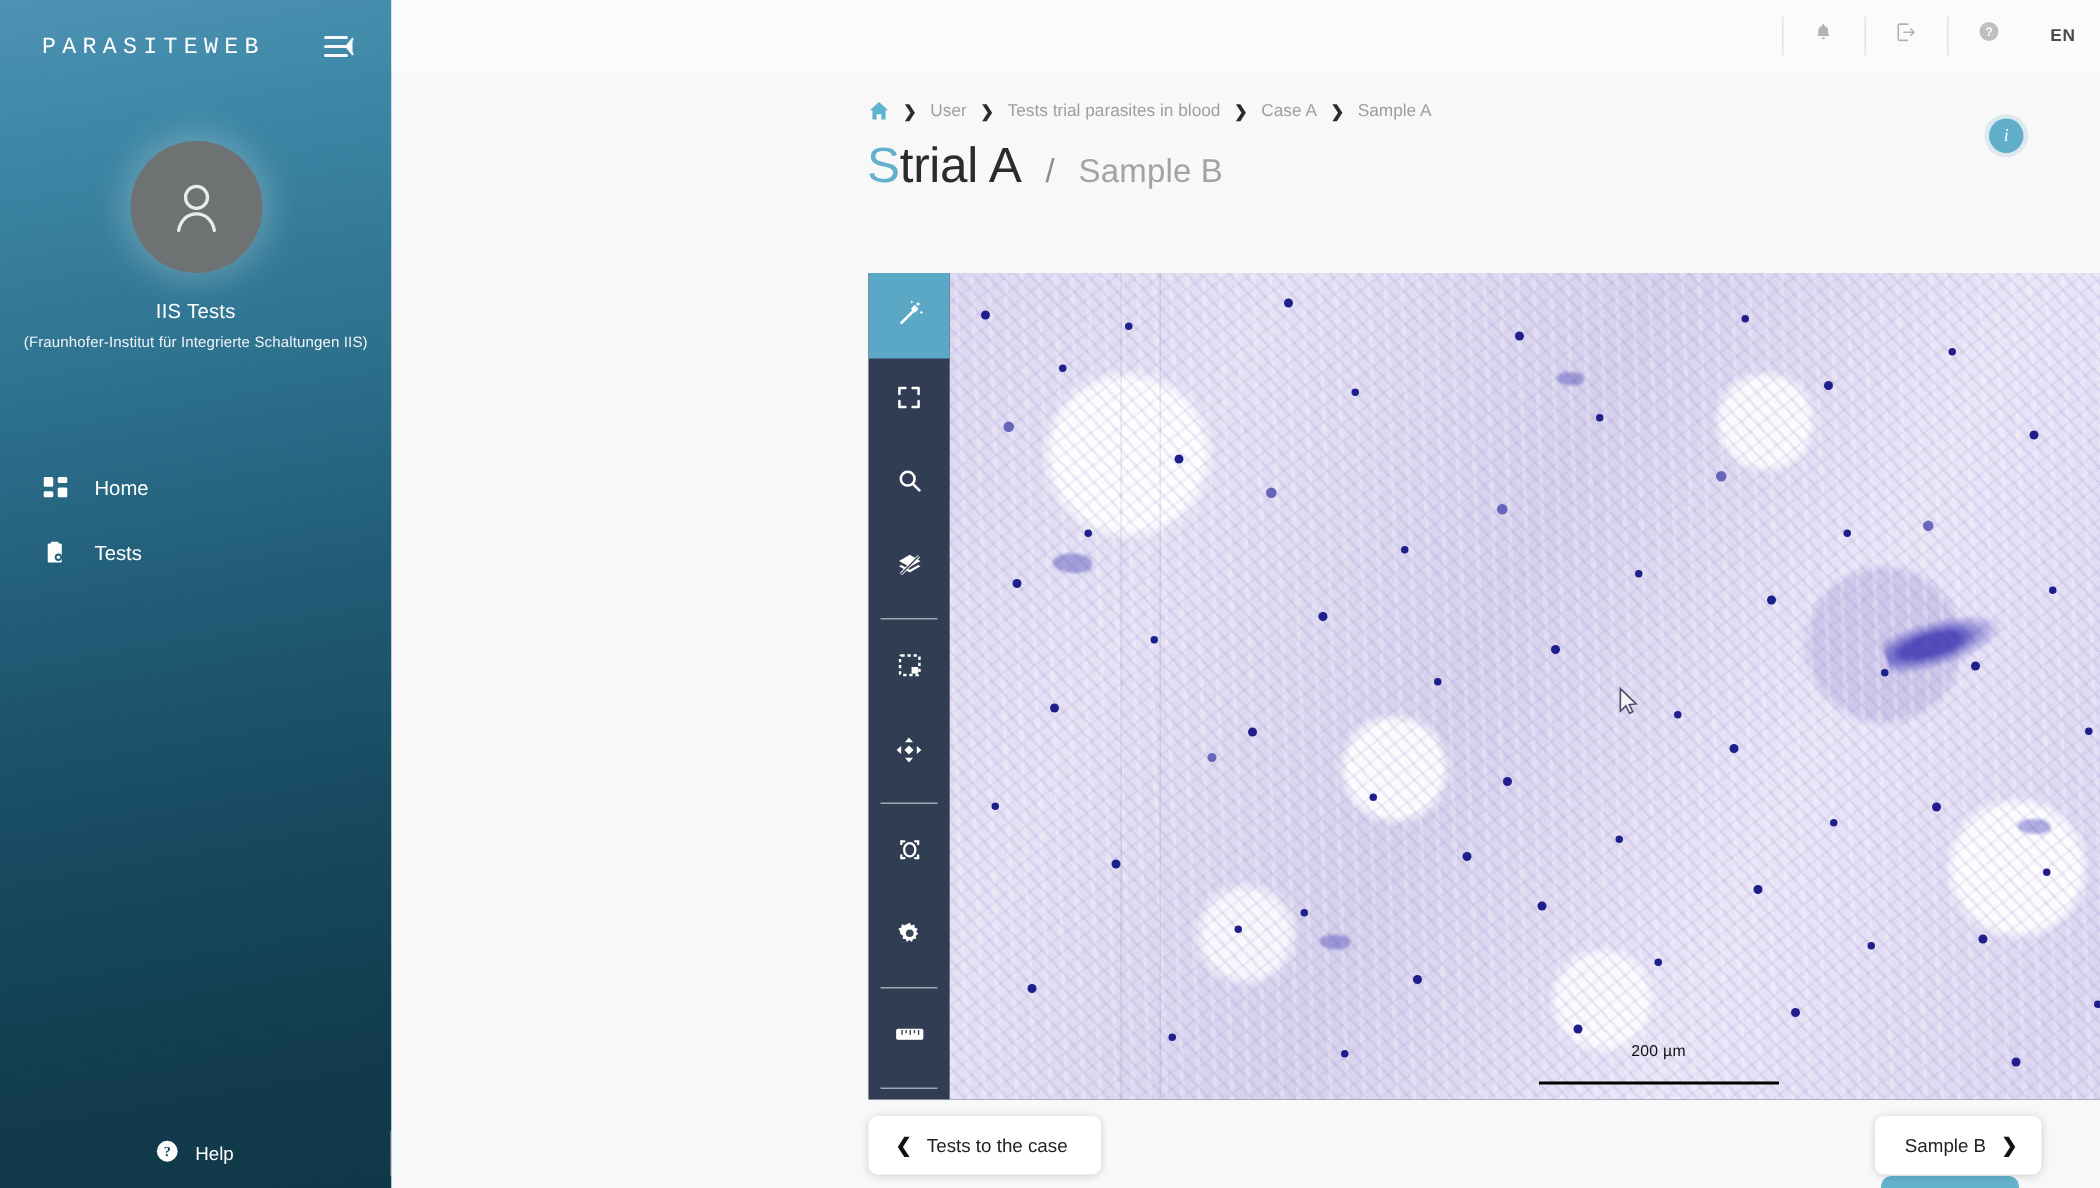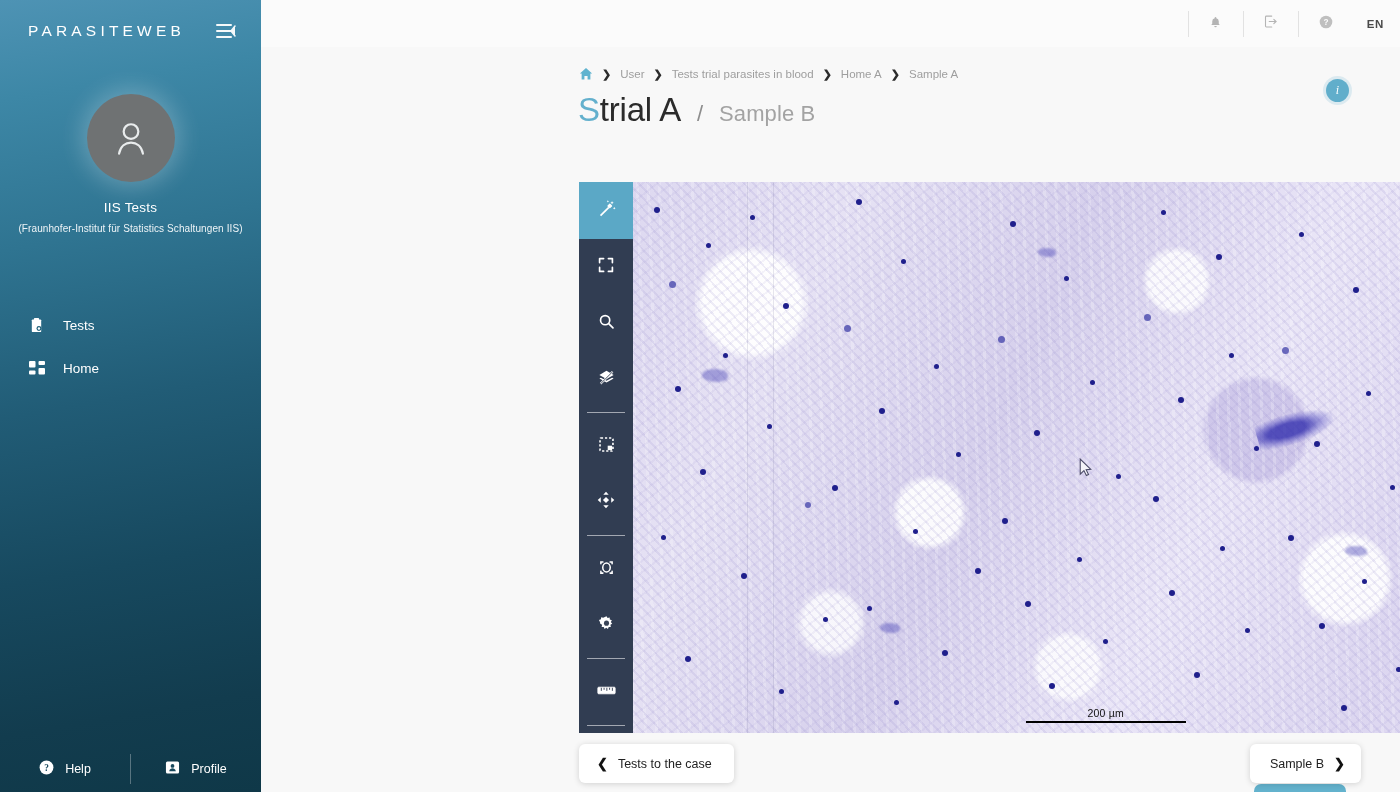--- a/index.html
+++ b/index.html
@@ -13,21 +13,21 @@
 
   
   .sidebar {
     position:relative; width:261px; height:792px; flex:0 0 261px;
     background:linear-gradient(170deg,#4e93b4 0%,#3d87a6 12%,#2f7491 30%,#215c76 50%,#17495f 70%,#123c4e 88%,#0f3848 100%);
     color:#fff; overflow:hidden;
   }
   .sb-top { display:flex; align-items:center; padding:20px 24px 0 28px; }
   .brand {
     font-size:15.5px; letter-spacing:4.2px; font-weight:400;
-    color:#ffffff; white-space:nowrap; flex:1;
+    color:#ffffff; white-space:nowrap; flex:1;font-family:Liberation Mono, monospace;
   }
   .collapse-ico { width:22px; height:22px; opacity:.95; cursor:pointer; }
 
   .avatar-wrap { margin-top:52px; display:flex; flex-direction:column; align-items:center; }
   .avatar {
     width:88px; height:88px; border-radius:50%;
     background:#6f7273;
     box-shadow:0 0 22px 6px rgba(255,255,255,.22);
     display:flex; align-items:center; justify-content:center;
   }
@@ -133,21 +133,21 @@
   }
   .vtool {
     width:54px; height:56px; display:flex; align-items:center; justify-content:center;
     color:#fff; cursor:pointer;
   }
   .vtool.active { background:#5ba8c6; height:57px; }
   .vsep { width:38px; height:1px; background:rgba(255,255,255,.55); margin:5px 0; }
 
   
   .scalebar { position:absolute; left:50.5%; bottom:10px; transform:translateX(-50%); z-index:4; text-align:center; }
-  .scalebar .lbl { font-size:10.5px; color:#111; margin-bottom:2px; letter-spacing:.2px; }
+  .scalebar .lbl { font-size:10.5px; color:#111; margin-bottom:14px; letter-spacing:.2px; }
   .scalebar .ln  { width:160px; height:2px; background:#000; }
 
   
   .cursor { position:absolute; left:500px; top:276px; z-index:6; pointer-events:none; }
 
   
   .btn-card {
     position:absolute; display:flex; align-items:center; gap:10px;
     background:#fff; border-radius:6px; box-shadow:0 1px 6px rgba(0,0,0,.16);
     font-size:12.5px; color:#222; cursor:pointer; user-select:none;
@@ -179,69 +179,59 @@
     </div>
 
     <div class="avatar-wrap">
       <div class="avatar">
         <svg viewBox="0 0 48 48" width="44" height="44" fill="none" stroke="#e9eced" stroke-width="2.4" stroke-linecap="round">
           <circle cx="24" cy="17" r="8"></circle>
           <path d="M11 41c1.5-8 7-12 13-12s11.5 4 13 12"></path>
         </svg>
       </div>
       <div class="uname">IIS Tests</div>
-      <div class="uorg">(Fraunhofer-Institut für Statistics Schaltungen IIS)</div>
+      <div class="uorg">(Fraunhofer-Institut für Integrierte Schaltungen IIS)</div>
     </div>
 
     <nav class="nav">
+      <div class="nav-item">
+        <span class="nav-ico">
+          <svg viewBox="0 0 16 16" width="16" height="16" fill="#fff">
+            <rect x="0" y="0" width="6.5" height="6.5" rx="1"></rect>
+              <rect x="9.5" y="0" width="6.5" height="4" rx="1"></rect>
+            <rect x="0" y="9.5" width="6.5" height="4" rx="1"></rect>
+              <rect x="9.5" y="7" width="6.5" height="6.5" rx="1"></rect>
+          </svg>
+        </span>
+        <span>Home</span>
+      </div>
       <div class="nav-item">
         <span class="nav-ico">
           <svg viewBox="0 0 16 16" width="15" height="15" fill="#fff">
             <path d="M4 1.5h8a1 1 0 0 1 1 1V14a1 1 0 0 1-1 1H4a1 1 0 0 1-1-1V2.5a1 1 0 0 1 1-1z"></path>
             <rect x="5.2" y="0" width="5.6" height="2.6" rx="1" fill="#fff"></rect>
             <circle cx="10.6" cy="11.2" r="2.6" fill="#1d5f78"></circle>
             <circle cx="10.6" cy="11.2" r="1.3" fill="#fff"></circle>
           </svg>
         </span>
         <span>Tests</span>
       </div>
-      <div class="nav-item">
-        <span class="nav-ico">
-          <svg viewBox="0 0 16 16" width="16" height="16" fill="#fff">
-            <rect x="0" y="0" width="6.5" height="6.5" rx="1"></rect>
-              <rect x="9.5" y="0" width="6.5" height="4" rx="1"></rect>
-            <rect x="0" y="9.5" width="6.5" height="4" rx="1"></rect>
-              <rect x="9.5" y="7" width="6.5" height="6.5" rx="1"></rect>
-          </svg>
-        </span>
-        <span>Home</span>
-      </div>
     </nav>
 
     <div class="sb-foot">
       <div class="foot-cell">
         <span>
           <svg viewBox="0 0 16 16" width="15" height="15">
               <circle cx="8" cy="8" r="7.4" fill="#fff"></circle>
             <text x="8" y="11.6" font-size="10" font-family="Liberation Serif, serif" font-weight="700" fill="#18495c" text-anchor="middle">?</text>
             </svg>
         </span>
         <span>Help</span>
       </div>
       <div class="foot-div"></div>
-      <div class="foot-cell">
-        <span>
-          <svg viewBox="0 0 16 16" width="15" height="15">
-              <rect x="1" y="1.5" width="14" height="13" rx="1.6" fill="#fff"></rect>
-            <circle cx="8" cy="6.3" r="2" fill="#18495c"></circle>
-              <path d="M4.4 12c.7-2.3 2-3.2 3.6-3.2S10.9 9.7 11.6 12z" fill="#18495c"></path>
-            </svg>
-        </span>
-        <span>Profile</span>
-      </div>
     </div>
   </aside>
 
   <section class="main">
 
     <div class="topbar">
       <div class="tb-sep"></div>
       <div class="tb-cell">
         <span>
           <svg viewBox="0 0 16 16" width="13" height="13" fill="#b4b4b4">
@@ -276,21 +266,21 @@
       <span class="crumb home">
         <svg viewBox="0 0 16 16" width="14" height="14" fill="#5fb3cf">
           <path d="M8 1.2 15 7.4h-2V14.4H9.8v-4H6.2v4H3V7.4H1z"></path>
         </svg>
       </span>
       <span class="crumb-sep">❯</span>
       <span class="crumb">User</span>
       <span class="crumb-sep">❯</span>
       <span class="crumb">Tests trial parasites in blood</span>
       <span class="crumb-sep">❯</span>
-      <span class="crumb">Home A</span>
+      <span class="crumb">Case A</span>
       <span class="crumb-sep">❯</span>
       <span class="crumb">Sample A</span>
     </div>
 
     <div class="titlerow">
       <h1 class="title-main"><span class="cap">S</span><span>trial A</span></h1>
       <span class="title-slash">/</span>
       <span class="title-alt">Sample B</span>
     </div>
 

